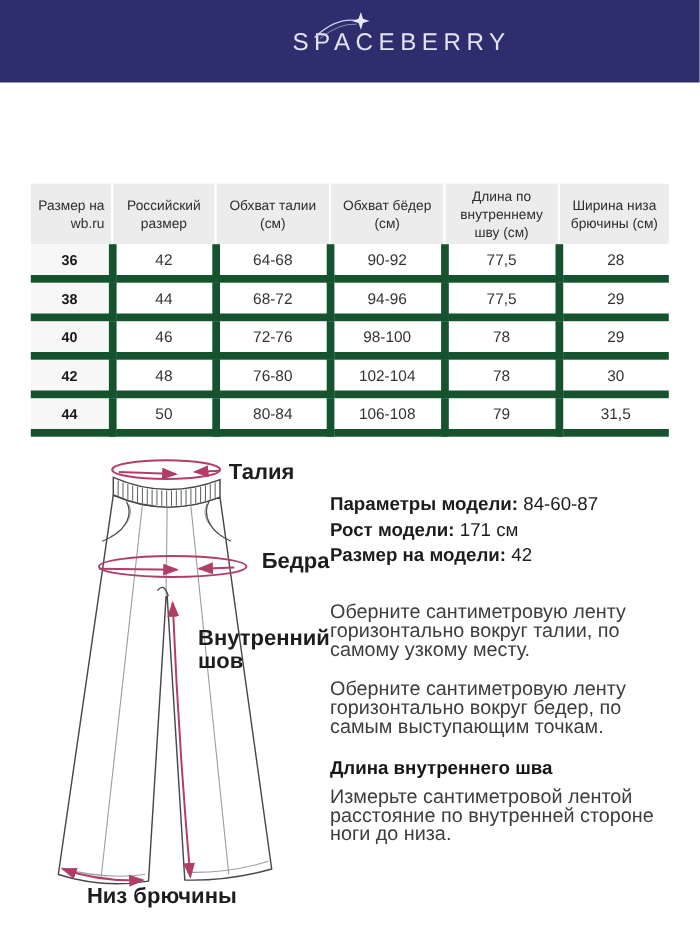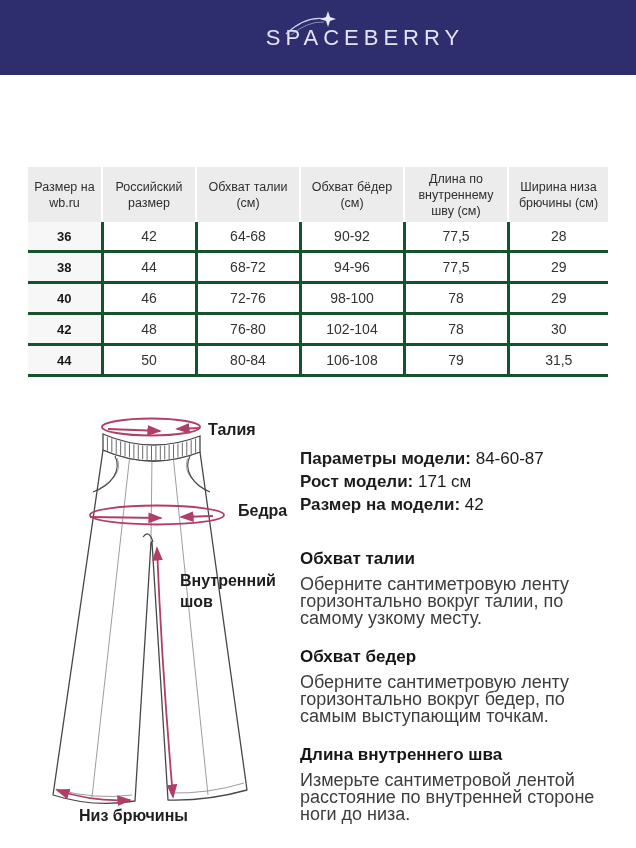--- a/index.html
+++ b/index.html
@@ -13,31 +13,31 @@
   .logo-text{font-size:22px;letter-spacing:5px;font-weight:400;color:#e3e3f4;
              font-family:"Liberation Sans",sans-serif;}
   .comet{position:absolute;left:18px;top:-15px;width:52px;height:26px;}
 
   
   .size-table{position:absolute;left:28px;top:167px;width:580px;
               border-collapse:collapse;table-layout:fixed;}
   .size-table th{background:#ececec;font-weight:400;font-size:12.5px;line-height:16px;
                  color:#2e2e2e;height:55px;text-align:center;vertical-align:middle;
                  border-left:2px solid #fff;padding:0 6px;}
-  .size-table th:first-child{border-left:none;}
-  .size-table td{border:3px solid #14532d;font-size:14px;color:#333;text-align:center;
+  .size-table th:first-child{border-left:none;text-align:right;}
+  .size-table td{border:7px solid #14532d;font-size:14px;color:#333;text-align:center;
                  height:26px;vertical-align:middle;background:#fff;}
   .size-table tbody tr:first-child td{border-top:none;}
   .size-table td:first-child{background:#f7f7f7;font-weight:700;font-size:13px;
                  color:#191919;border-left:none;}
   .size-table td:last-child{border-right:none;}
 
   
   .pants-svg{position:absolute;left:20px;top:395px;width:290px;height:440px;}
-  .diagram-label{position:absolute;font-size:16px;font-weight:700;color:#1d1d1d;
+  .diagram-label{position:absolute;font-size:20px;font-weight:700;color:#1d1d1d;
                  line-height:21px;}
   .lbl-waist{left:208px;top:419px;}
   .lbl-hips{left:238px;top:500px;}
   .lbl-inseam{left:180px;top:570px;width:112px;}
   .lbl-hem{left:79px;top:805px;}
 
   
   .info-col{position:absolute;left:300px;top:447px;width:314px;}
   .model-line{font-size:17px;line-height:23px;color:#1c1c1c;}
   .model-line b{font-weight:700;}
@@ -199,26 +199,24 @@
   <div class="model-line">
     <b>Рост модели:</b>
     <span>171 см</span>
   </div>
   <div class="model-line">
     <b>Размер на модели:</b>
     <span>42</span>
   </div>
   <div id="guide-container">
   <section class="guide-section">
-    <h3 class="guide-title">Обхват талии</h3>
     <p class="guide-text">Оберните сантиметровую ленту горизонтально вокруг талии, по самому узкому месту.</p>
   </section>
 
   <section class="guide-section">
-    <h3 class="guide-title">Обхват бедер</h3>
     <p class="guide-text">Оберните сантиметровую ленту горизонтально вокруг бедер, по самым выступающим точкам.</p>
   </section>
 
   <section class="guide-section">
     <h3 class="guide-title">Длина внутреннего шва</h3>
     <p class="guide-text">Измерьте сантиметровой лентой расстояние по внутренней стороне ноги до низа.</p>
   </section>
 </div>
 </div>
 

